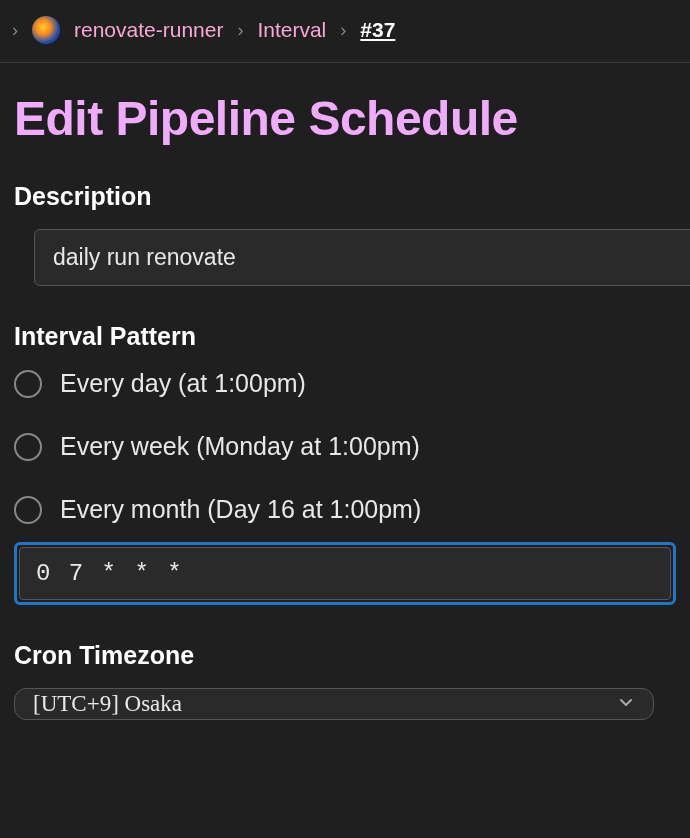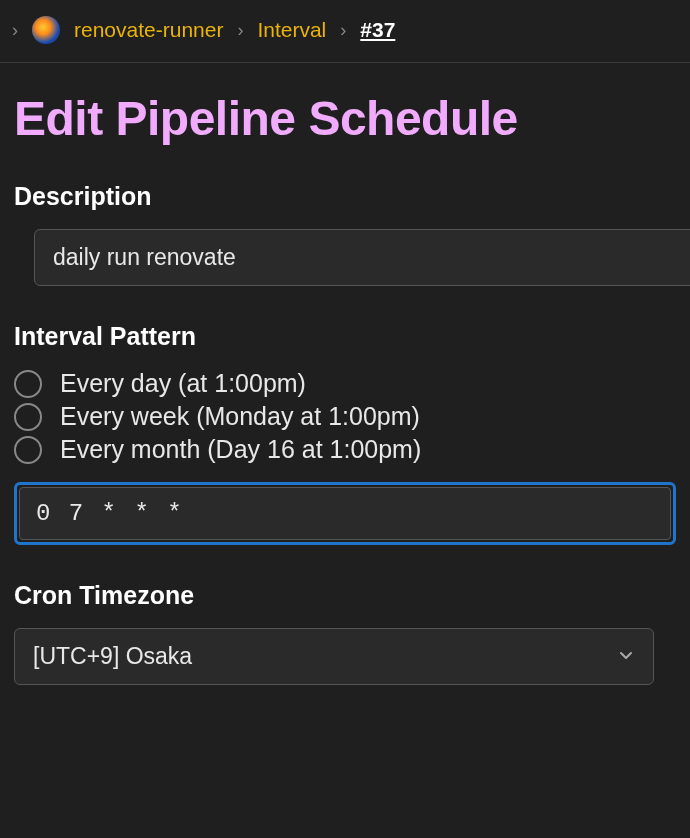--- a/index.html
+++ b/index.html
@@ -21,21 +21,21 @@
       gap: 14px;
       padding: 16px 12px 18px 12px;
       border-bottom: 1px solid #3a3a3a;
       font-size: 21px;
     }
     .breadcrumb .sep {
       color: #888;
       font-size: 18px;
     }
     .breadcrumb .crumb {
-      color: #eab308;
+      color: #f9a8d4;
       cursor: pointer;
     }
     .breadcrumb .crumb.current {
       color: #fff;
       font-weight: 600;
       text-decoration: underline;
     }
     .breadcrumb .avatar {
       width: 28px;
       height: 28px;
@@ -71,21 +71,21 @@
       outline: none;
       font-family: inherit;
       margin-left: 20px;
     }
     .section {
       margin-bottom: 36px;
     }
     .radio-list {
       display: flex;
       flex-direction: column;
-      gap: 4px;
+      gap: 34px;
     }
     .radio-row {
       display: flex;
       align-items: center;
       gap: 18px;
       cursor: pointer;
     }
     .radio-row .radio {
       width: 28px;
       height: 28px;
@@ -139,26 +139,26 @@
       letter-spacing: 2px;
     }
     .select-wrap {
       position: relative;
       width: 640px;
     }
     .select-input {
       width: 100%;
       background: #2a2a2a;
       border: 1px solid #555;
-      border-radius: 6px;
-      padding: 14px 18px;
+      border-radius: 12px;
+      padding: 2px 18px;
       font-size: 23px;
       color: #e8e8e8;
       outline: none;
-      font-family: Liberation Sans, sans-serif;
+      font-family: Liberation Serif, serif;
       appearance: none;
       cursor: pointer;
     }
     .select-chevron {
       position: absolute;
       right: 20px;
       top: 50%;
       transform: translateY(-50%);
       pointer-events: none;
       color: #aaa;

